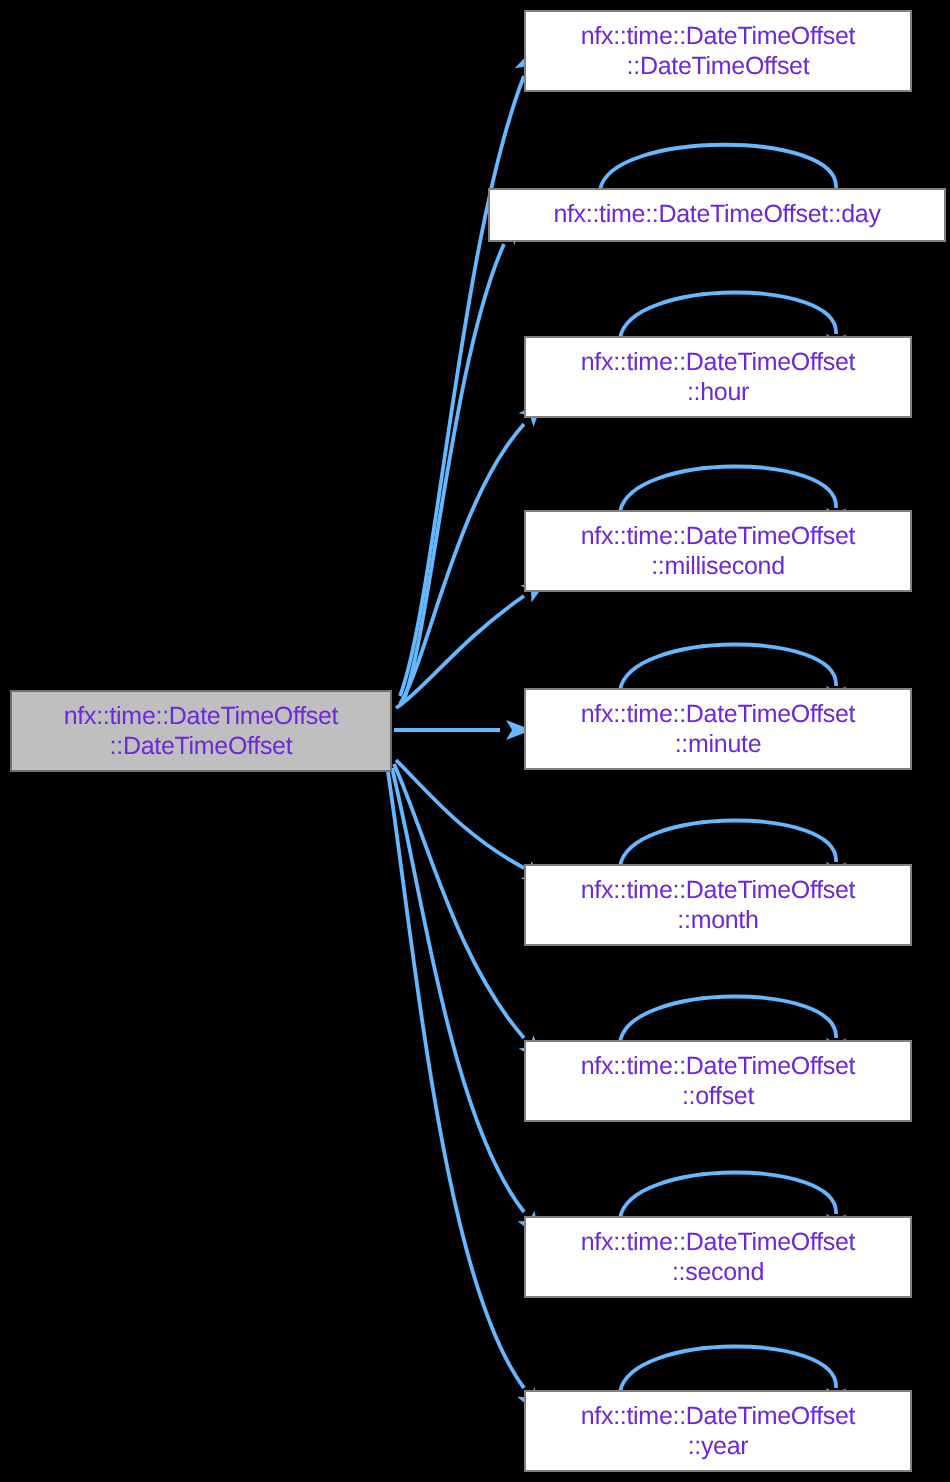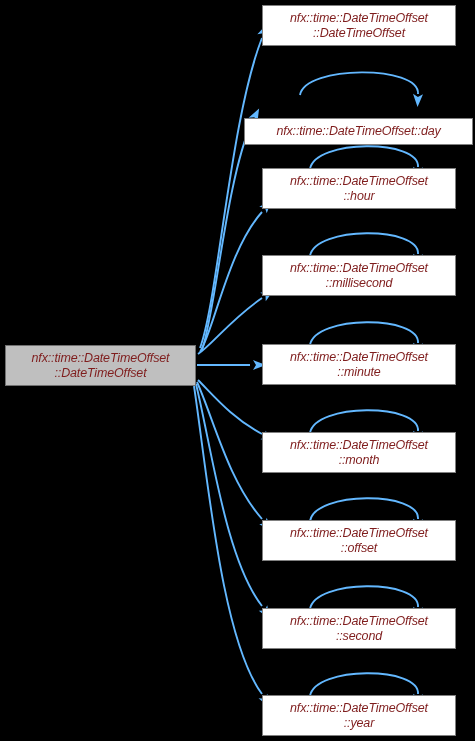--- a/index.html
+++ b/index.html
@@ -25,27 +25,26 @@
   }
   .node {
     position: absolute;
     box-sizing: border-box;
     display: flex;
     align-items: center;
     justify-content: center;
     text-align: center;
     background: #ffffff;
     border: 1px solid #808080;
-    color: #7f1d1d;
+    color: #6d28d9;
     font-size: 12.5px;
     line-height: 15px;
     letter-spacing: -0.15px;
     white-space: pre-line;
     z-index: 5;
-    font-style: italic;
   }
   .node.highlight {
     background: #bfbfbf;
     border: 1px solid #707070;
   }
   .node-label {
     display: block;
     white-space: pre-line;
     padding: 0 2px;
   }
@@ -88,21 +87,21 @@
       <path d="M 310,609 C 315,579 420,579 418,607" fill="none" stroke="#63b8ff" stroke-width="1.9"></path>
       <polygon points="0,-5 13,0 0,5 3,0" fill="#63b8ff" transform="translate(418,607) rotate(92)"></polygon>
       <path d="M 310,696 C 315,666 420,666 418,694" fill="none" stroke="#63b8ff" stroke-width="1.9"></path>
       <polygon points="0,-5 13,0 0,5 3,0" fill="#63b8ff" transform="translate(418,694) rotate(92)"></polygon>
     </svg>
   <div id="node-layer">
       <div class="node highlight" style="left: 5px; top: 345px; width: 191px; height: 41px;"><span class="node-label">nfx::time::DateTimeOffset
 ::DateTimeOffset</span></div>
       <div class="node" style="left: 262px; top: 5px; width: 194px; height: 41px;"><span class="node-label">nfx::time::DateTimeOffset
 ::DateTimeOffset</span></div>
-      <div class="node" style="left: 244px; top: 94px; width: 229px; height: 27px; margin-top: 24px;"><span class="node-label">nfx::time::DateTimeOffset::day</span></div>
+      <div class="node" style="left: 244px; top: 94px; width: 229px; height: 27px;"><span class="node-label">nfx::time::DateTimeOffset::day</span></div>
       <div class="node" style="left: 262px; top: 168px; width: 194px; height: 41px;"><span class="node-label">nfx::time::DateTimeOffset
 ::hour</span></div>
       <div class="node" style="left: 262px; top: 255px; width: 194px; height: 41px;"><span class="node-label">nfx::time::DateTimeOffset
 ::millisecond</span></div>
       <div class="node" style="left: 262px; top: 344px; width: 194px; height: 41px;"><span class="node-label">nfx::time::DateTimeOffset
 ::minute</span></div>
       <div class="node" style="left: 262px; top: 432px; width: 194px; height: 41px;"><span class="node-label">nfx::time::DateTimeOffset
 ::month</span></div>
       <div class="node" style="left: 262px; top: 520px; width: 194px; height: 41px;"><span class="node-label">nfx::time::DateTimeOffset
 ::offset</span></div>

